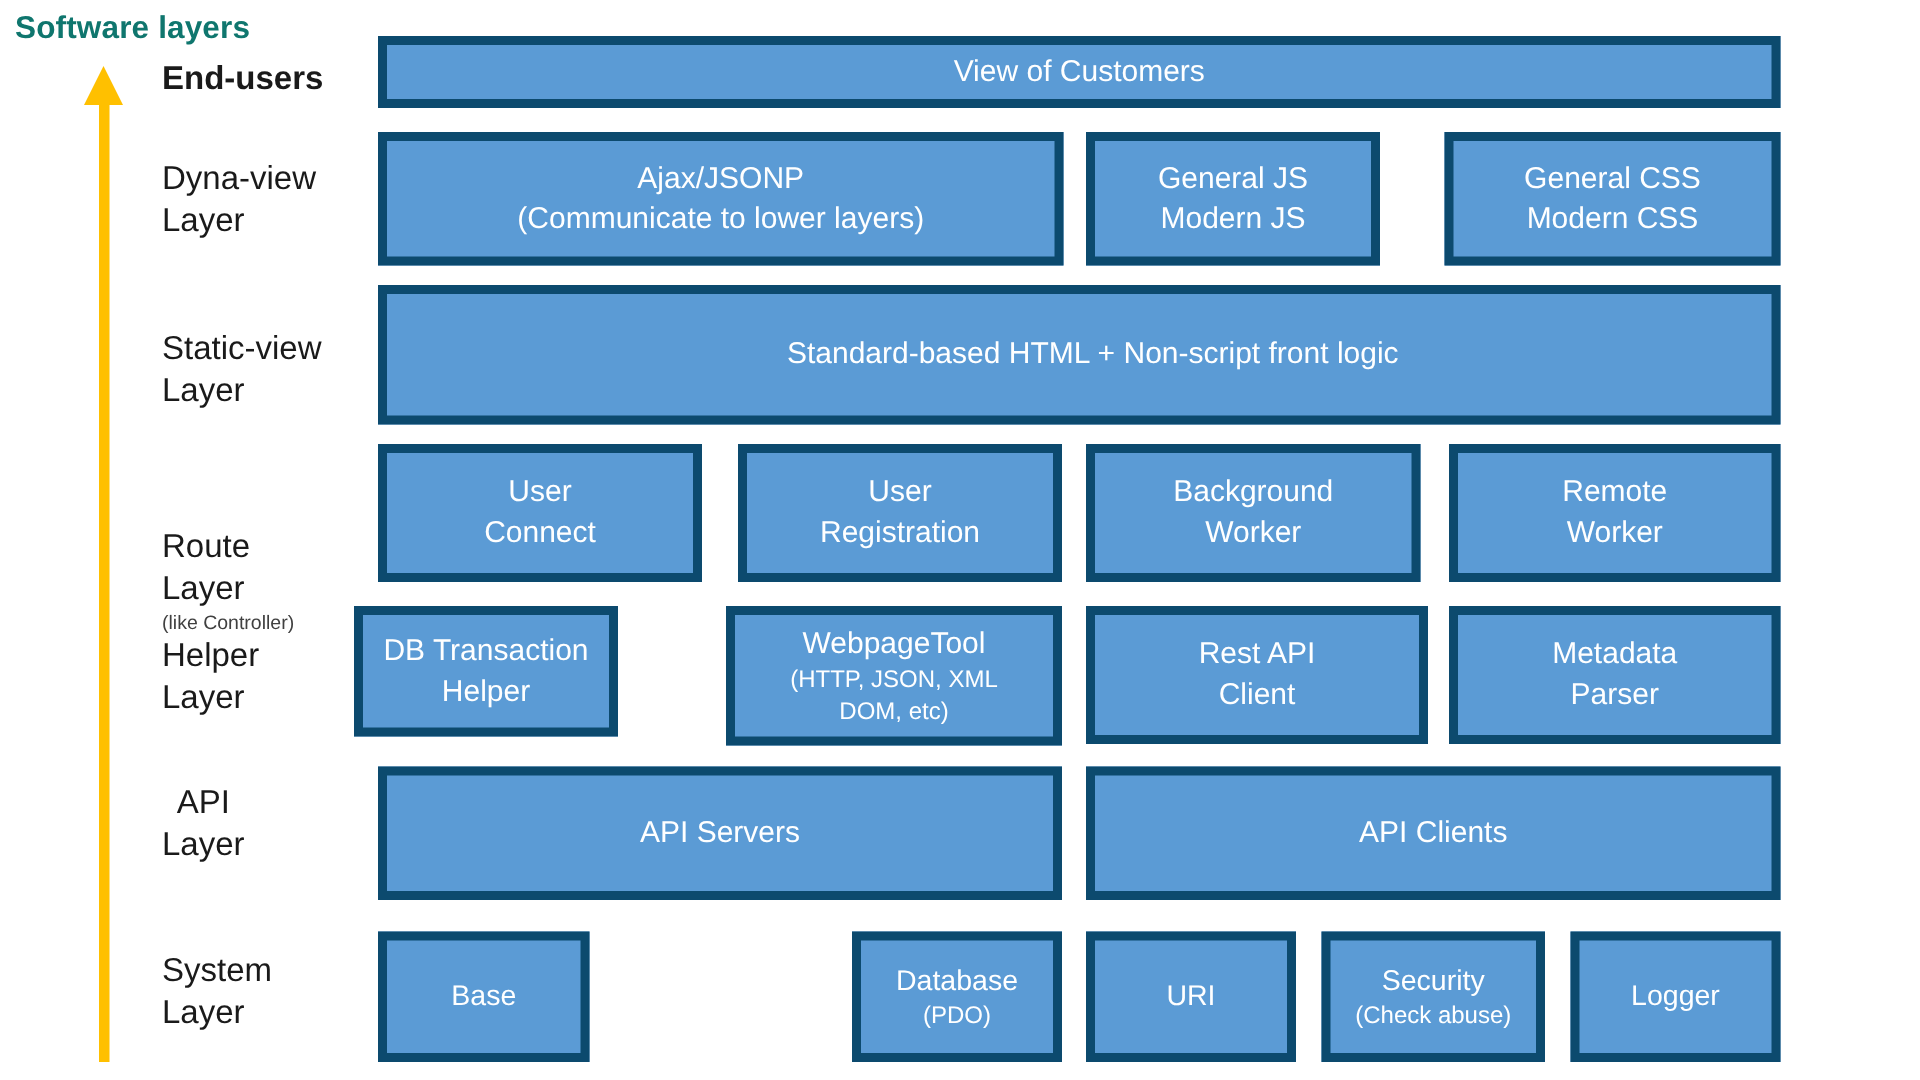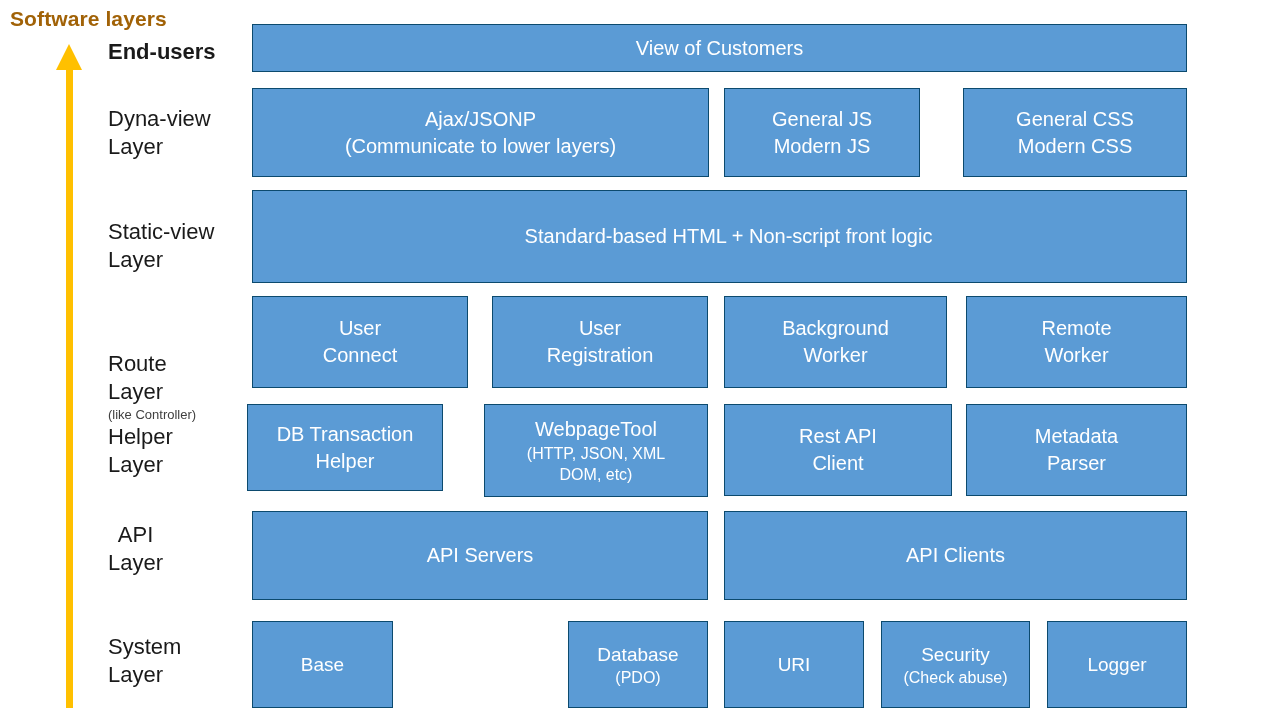--- a/index.html
+++ b/index.html
@@ -19,21 +19,21 @@
     height: 720px;
   }
 
   
   .title {
     position: absolute;
     left: 10px;
     top: 7px;
     font-size: 21px;
     font-weight: bold;
-    color: #a16207;
+    color: #0f766e;
     letter-spacing: 0.1px;
     white-space: nowrap;
     text-align: center;
   }
 
   
   .arrow-wrap {
     position: absolute;
     left: 52px;
     top: 44px;
@@ -72,21 +72,21 @@
     display: block;
     font-size: 13px;
     line-height: 17px;
     color: #404040;
   }
 
   
   .box {
     position: absolute;
     background: #5B9BD5;
-    border: 1px solid #0c4a6e;
+    border: 6px solid #0c4a6e;
     box-sizing: border-box;
     display: flex;
     align-items: center;
     justify-content: center;
     text-align: center;
     color: #ffffff;
     font-size: 20px;
     line-height: 27px;
     padding: 2px 6px;
     white-space: pre-line;
@@ -149,21 +149,21 @@
 
   <div class="box" style="left:252px; top:296px; width:216px; height:92px;">User
 Connect</div>
   <div class="box" style="left:492px; top:296px; width:216px; height:92px;">User
 Registration</div>
   <div class="box" style="left:724px; top:296px; width:223px; height:92px;">Background
 Worker</div>
   <div class="box" style="left:966px; top:296px; width:221px; height:92px;">Remote
 Worker</div>
 
-  <div class="box" style="left:247px; top:404px; width:196px; height:87px;">DB Transaction
+  <div class="box" style="left:236px; top:404px; width:176px; height:87px;">DB Transaction
 Helper</div>
 
   <div class="box" style="left:484px; top:404px; width:224px; height:93px; flex-direction:column;">
     <span>WebpageTool</span>
     <span class="sub">(HTTP, JSON, XML
 DOM, etc)</span>
   </div>
 
   <div class="box" style="left:724px; top:404px; width:228px; height:92px;">Rest API
 Client</div>

